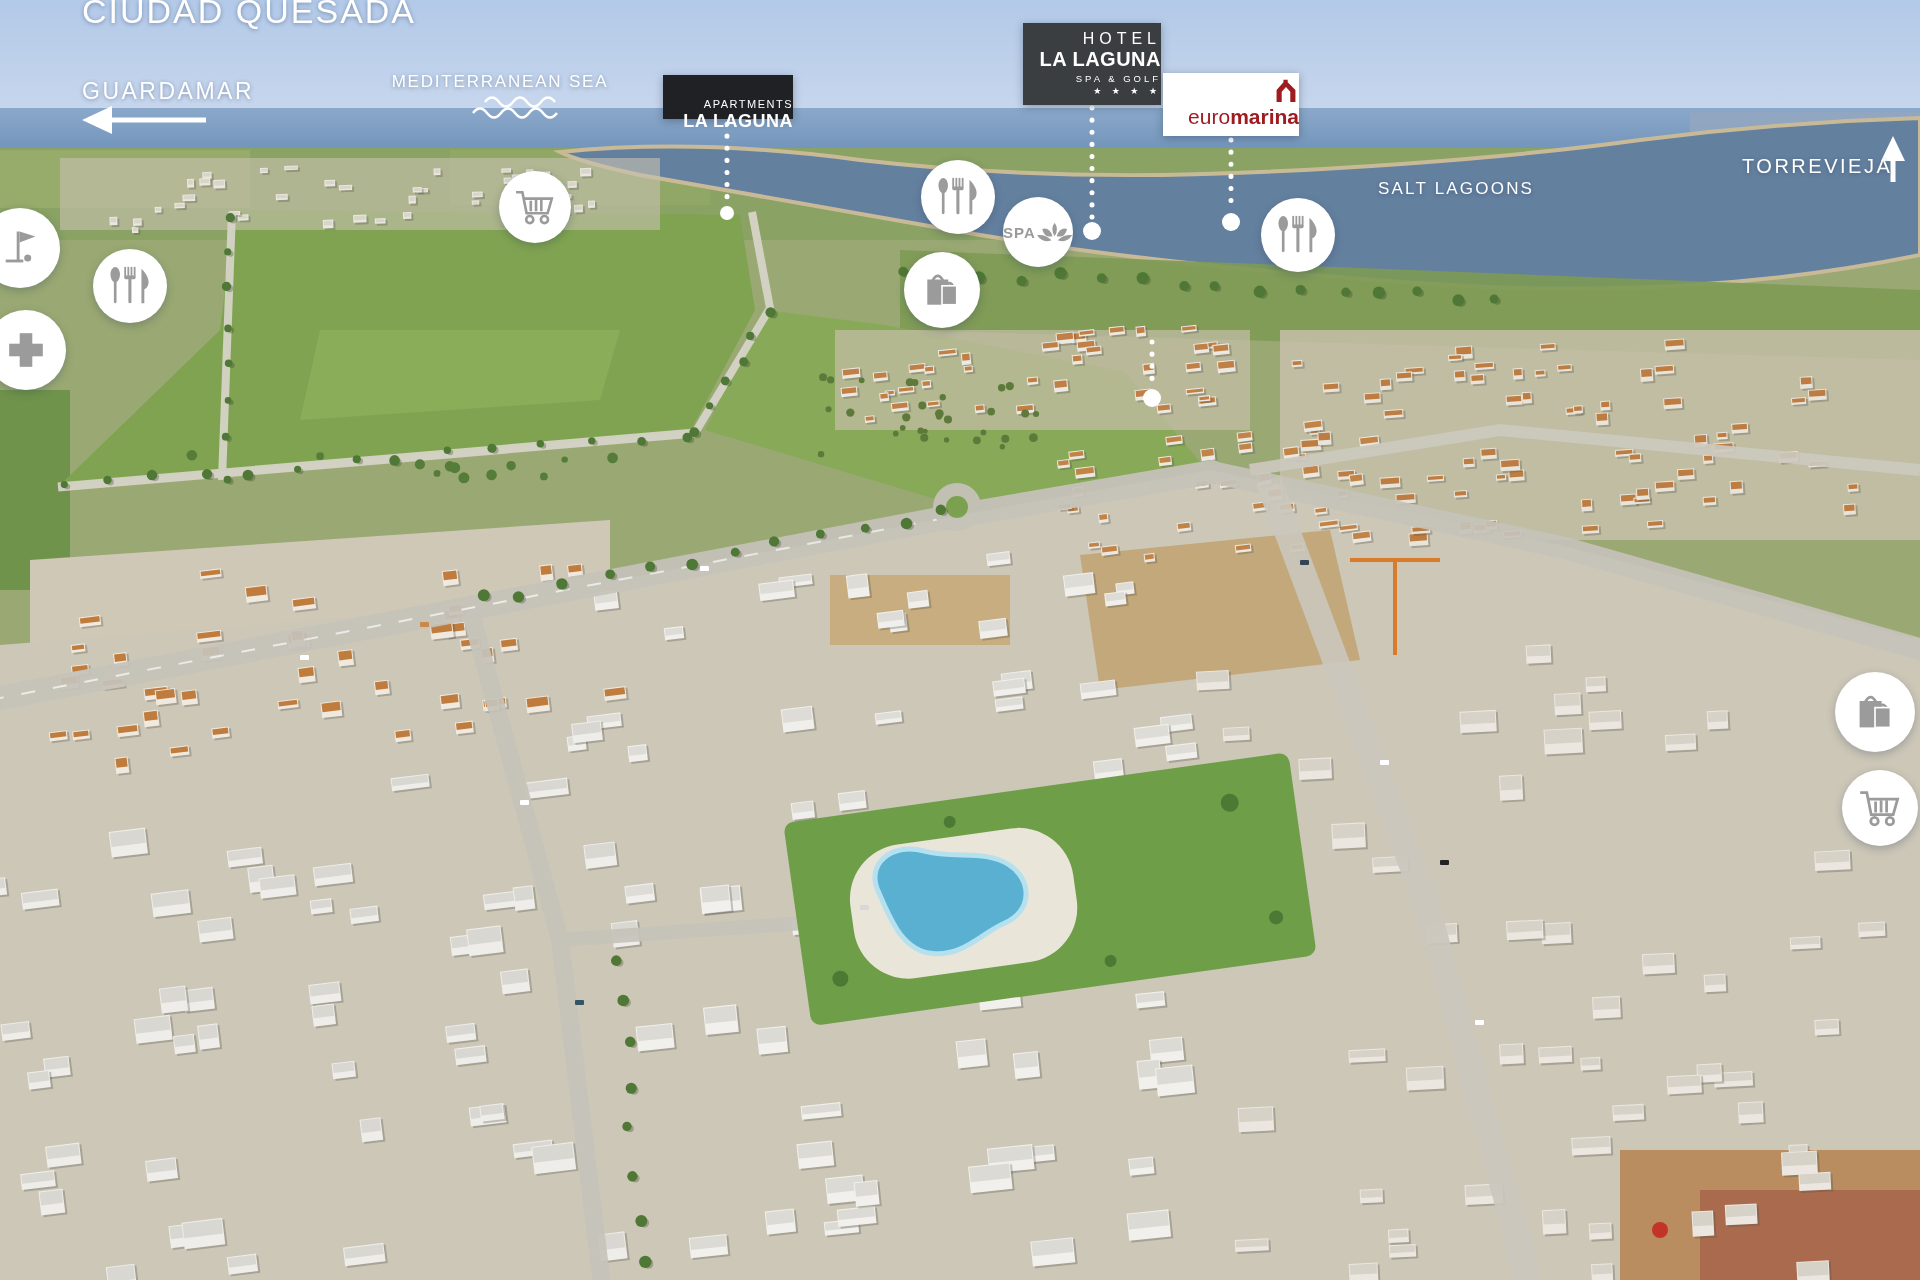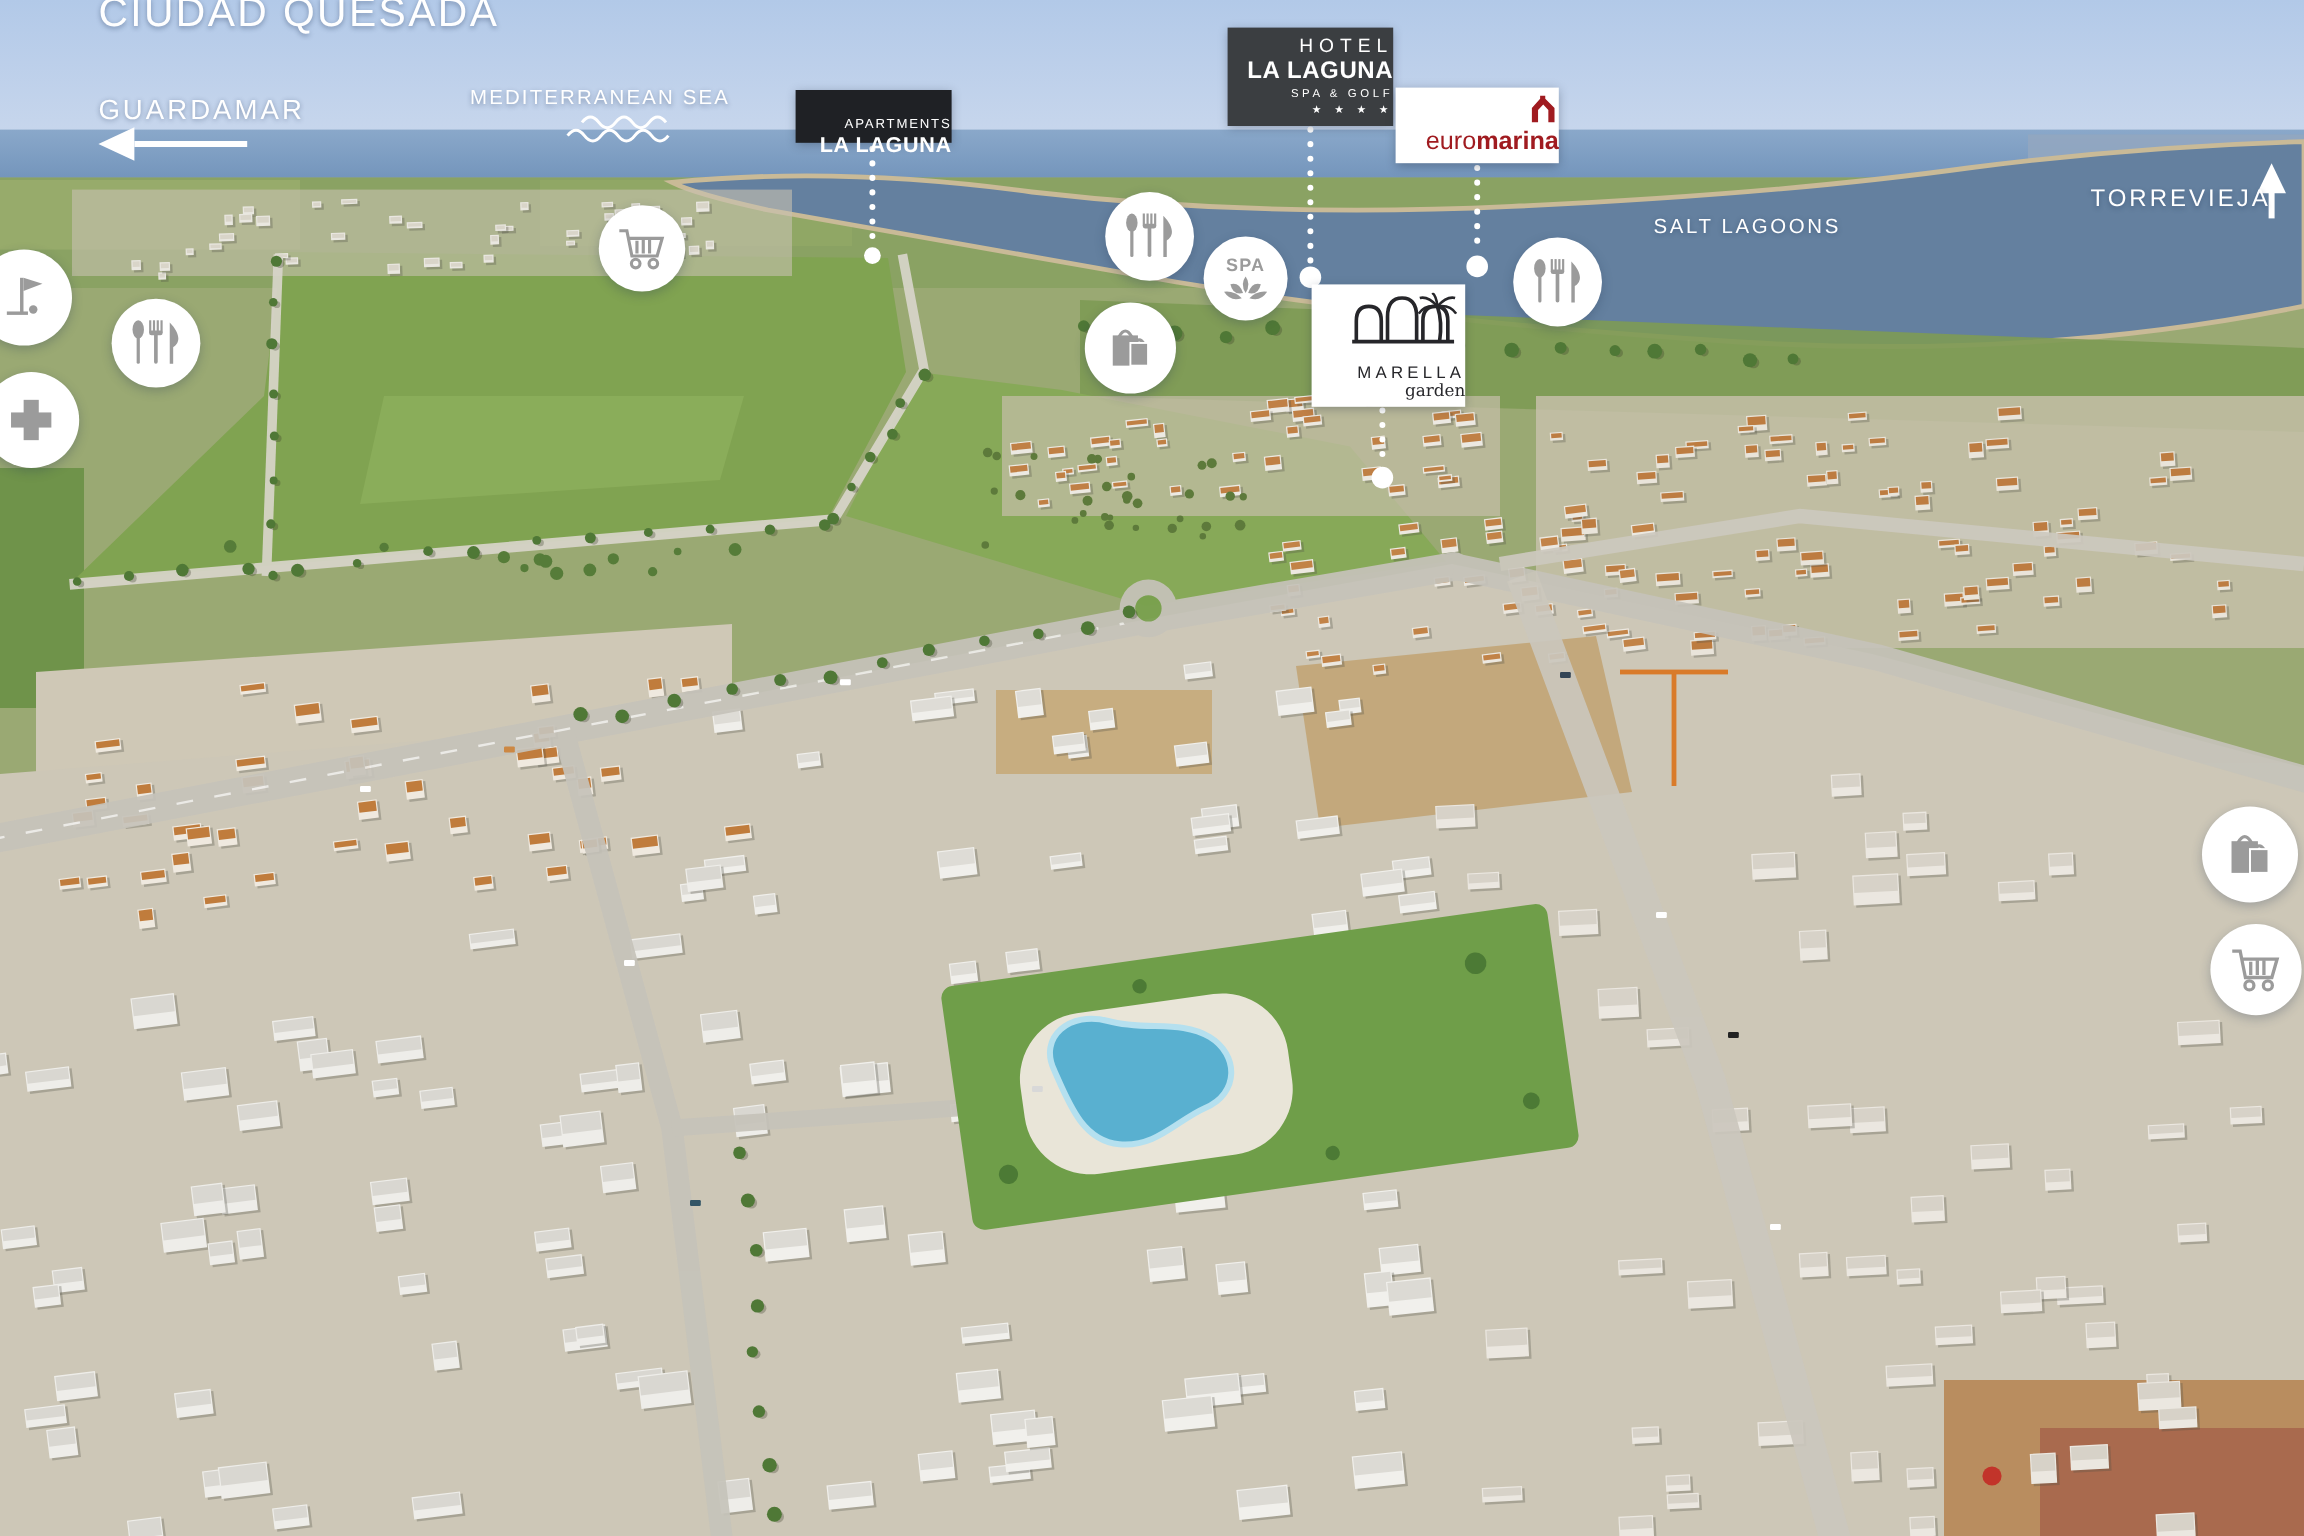--- a/index.html
+++ b/index.html
@@ -21,21 +21,21 @@
   #badge-hotel .l2{font-size:20px;font-weight:bold;letter-spacing:.5px;}
   #badge-hotel .l3{font-size:9.5px;letter-spacing:3px;margin-top:2px;}
   #badge-hotel .stars{font-size:9px;letter-spacing:4px;margin-top:2px;}
   #badge-euromarina{left:1163px;top:73px;width:136px;height:63px;background:#fff;color:#a01b20;padding-top:5px;box-sizing:border-box;}
   #badge-euromarina .txt{font-size:21px;line-height:22px;}
   #badge-euromarina .bold{font-weight:bold;margin-top:48px;}
   #badge-marella{left:1093px;top:237px;width:128px;height:102px;background:#fff;color:#26262a;padding-top:7px;box-sizing:border-box;}
   #badge-marella .name{font-size:14px;letter-spacing:3.5px;margin-top:1px;}
   #badge-marella .sub{font-family:"DejaVu Serif",serif;font-size:14px;margin-top:0px;}
   .micon{position:absolute;border-radius:50%;background:#fff;box-shadow:0 3px 9px rgba(35,55,85,.28);
-         display:flex;flex-direction:column;align-items:center;justify-content:center;}
+         display:flex;align-items:center;justify-content:center;}
   .micon svg{display:block;}
   .spa-word{font-size:15px;font-weight:bold;color:#9b9b9b;letter-spacing:1px;line-height:15px;}
 </style>
 </head>
 <body>
 
 <div id="stage">
 
   <svg id="backdrop" viewBox="0 0 1920 1280">
     <defs>
@@ -1558,40 +1558,20 @@
 
   <div id="badge-euromarina" class="badge">
     <svg width="26" height="24" viewBox="0 0 30 28">
       <path d="M4 28 V14 L12 5 V2 H17 V5 L26 14 V28 H20 V16 L15 10.5 L10 16 V28 Z" fill="#a01b20"></path>
     </svg>
     <div class="txt">
       <span>euro</span><span class="bold">marina</span>
     </div>
   </div>
 
-  <div id="badge-marella" class="badge">
-    <svg width="100" height="52" viewBox="0 0 110 60">
-      <g stroke="#26262a" fill="none" stroke-width="3.5">
-        <path d="M8 47 V27 Q8 13 20 13 Q32 13 32 27 V47"></path>
-        <path d="M38 47 V23 Q38 5 52 5 Q66 5 66 23 V47"></path>
-        <path d="M72 47 V27 Q72 13 84 13 Q96 13 96 27 V47"></path>
-        <path d="M4 47 H102"></path>
-        <path d="M88 47 Q91 28 86 13"></path>
-      </g>
-      <g stroke="#26262a" fill="none" stroke-width="2.5">
-        <path d="M86 13 q-12 -2 -18 7"></path>
-        <path d="M86 13 q12 -2 18 7"></path>
-        <path d="M86 13 q-9 -10 -17 -8"></path>
-        <path d="M86 13 q9 -10 17 -8"></path>
-        <path d="M86 13 q-1 -10 -5 -13"></path>
-      </g>
-    </svg>
-    <div class="name">MARELLA</div>
-    <div class="sub">garden</div>
-  </div>
 
   <div class="micon" style="left:-20px;top:208px;width:80px;height:80px">
     <svg width="44" height="44" viewBox="0 0 40 40" fill="#9b9b9b">
       <rect x="17" y="5" width="2.6" height="26"></rect>
         <polygon points="19.6,5 34,9.5 19.6,15"></polygon>
       <circle cx="27" cy="29" r="3.2"></circle>
         <rect x="7" y="30.5" width="16" height="2.6"></rect>
     </svg>
   </div>
   <div class="micon" style="left:93px;top:249px;width:74px;height:74px">

